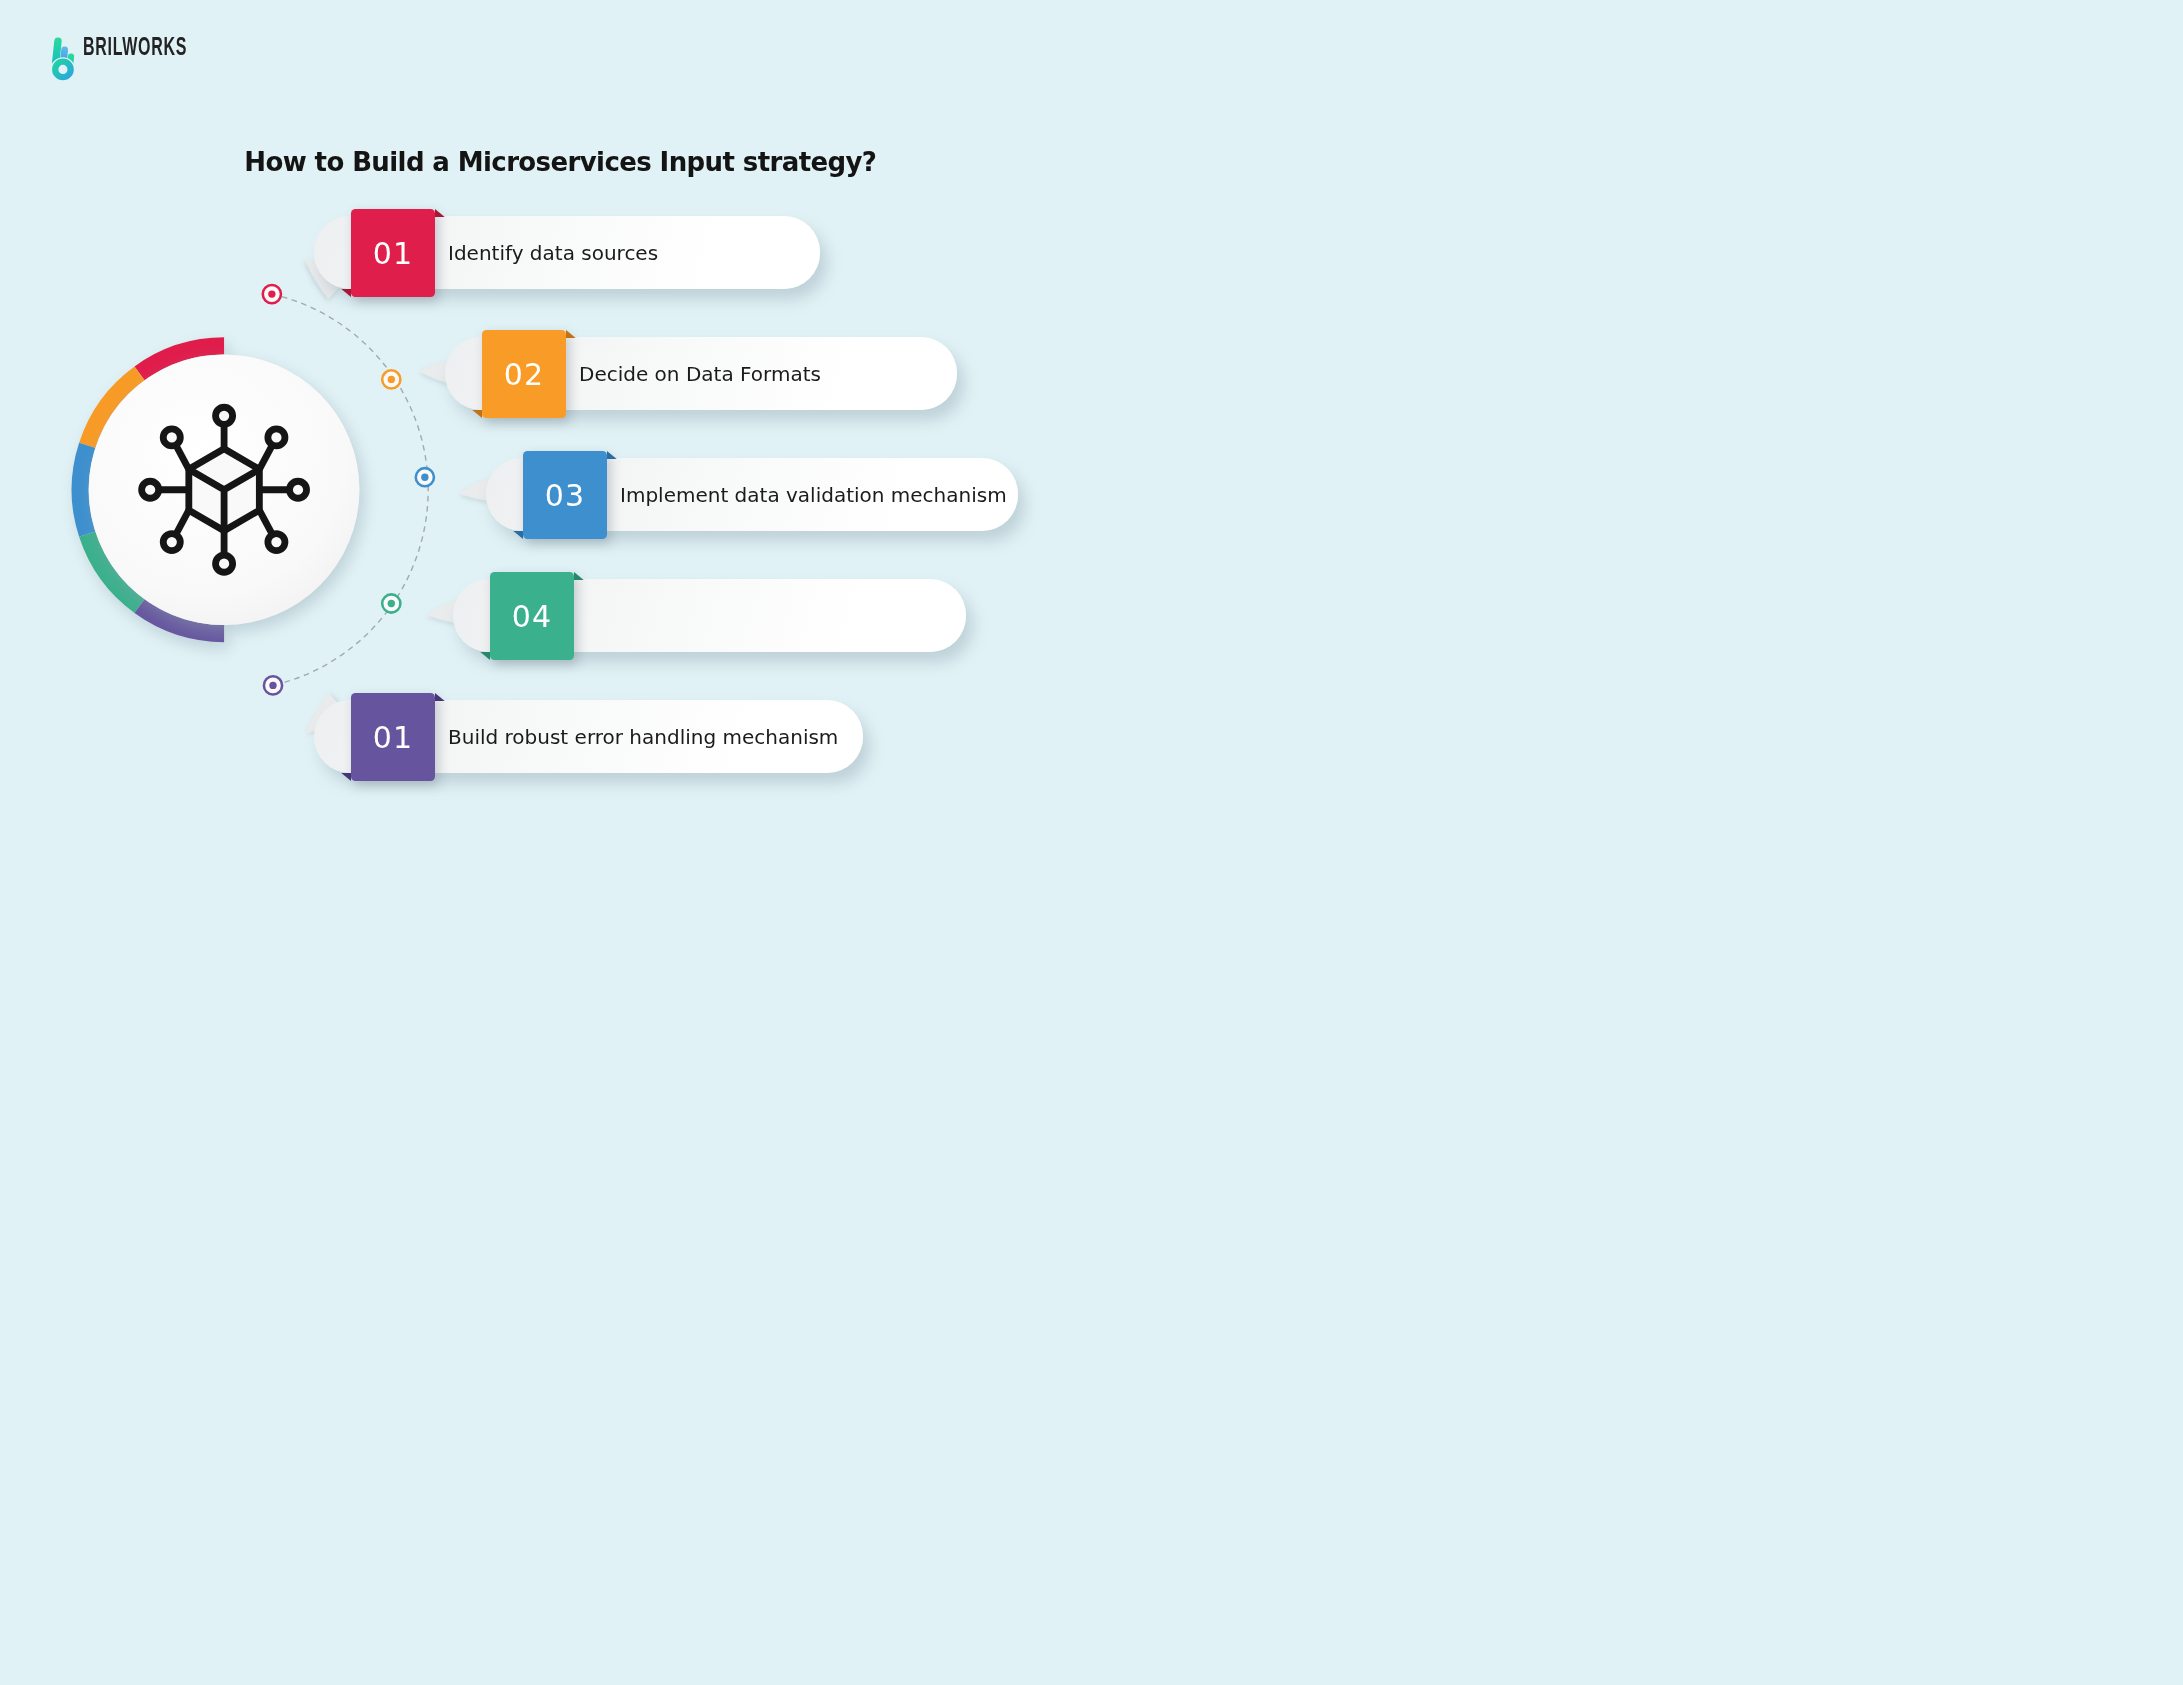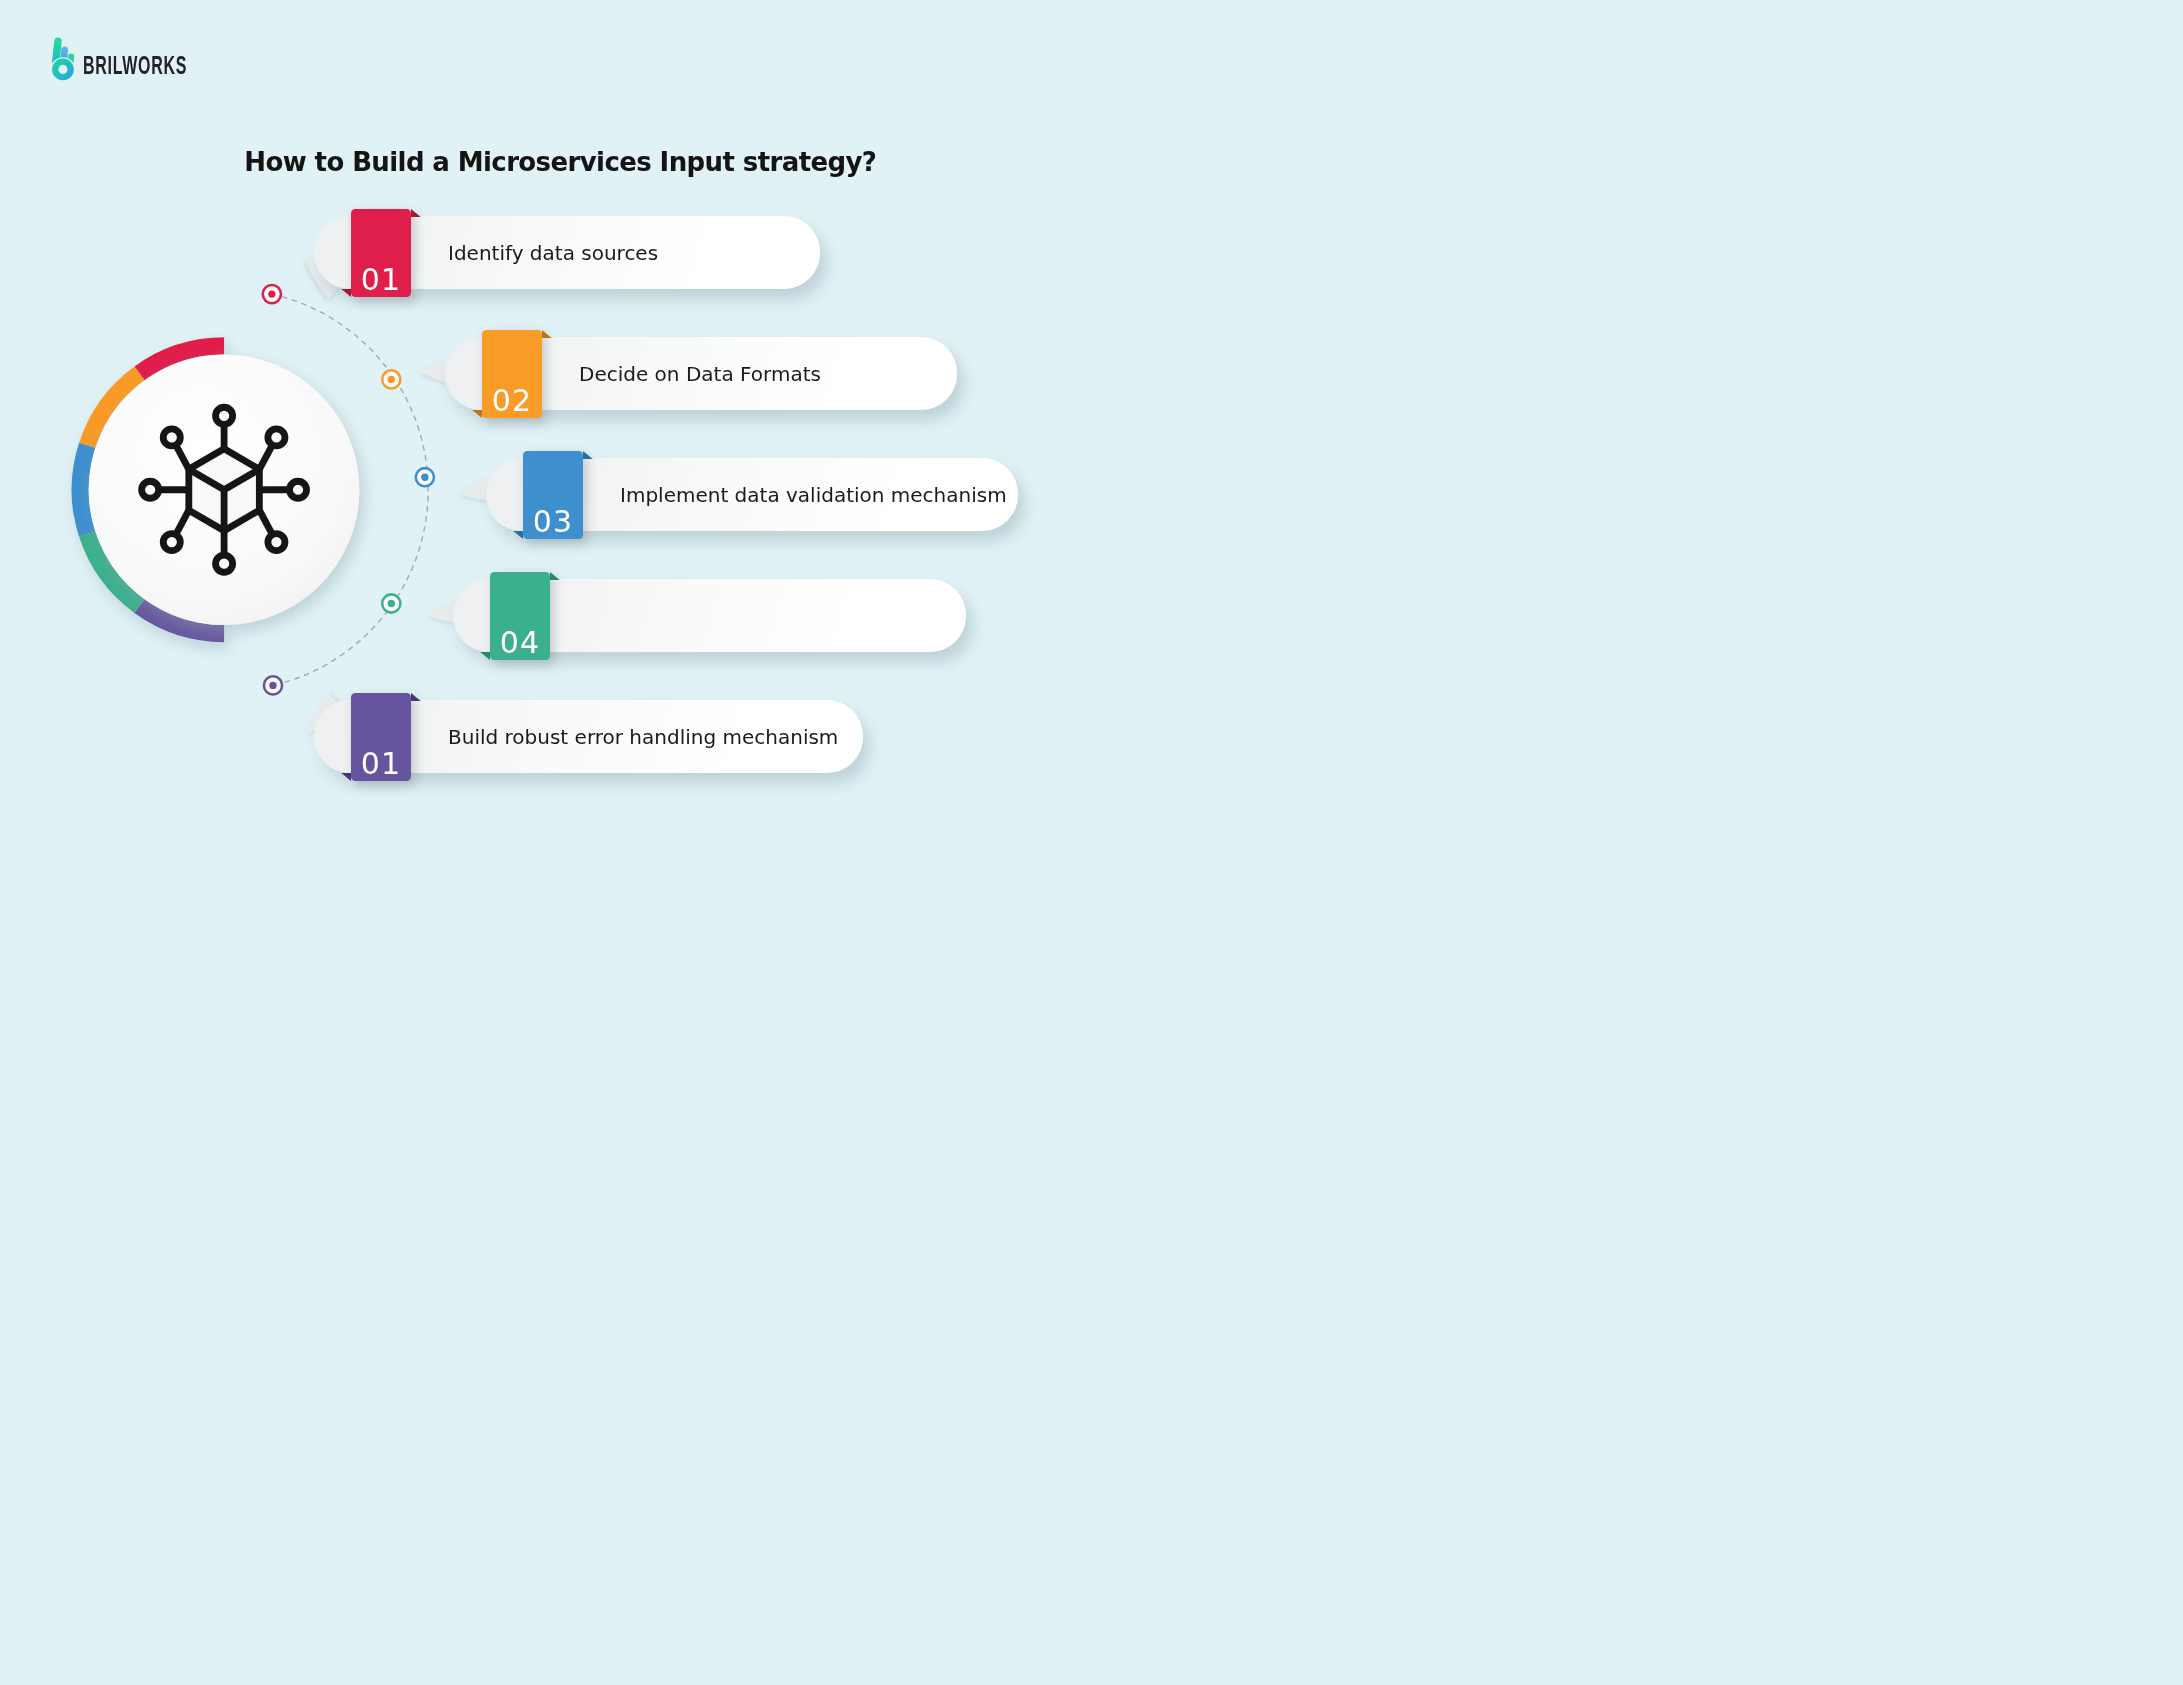--- a/index.html
+++ b/index.html
@@ -7,21 +7,21 @@
     width:1092px;height:843px;position:relative;overflow:hidden;
     background:#E1F2F6;
     font-family:"Liberation Sans", sans-serif;
   }
   .page{position:absolute;inset:0;}
 
   
   svg.scene{position:absolute;left:0;top:0;width:1092px;height:843px;}
 
   
-  .logo{position:absolute;left:52px;top:34px;display:flex;align-items:flex-end;}
+  .logo{position:absolute;left:52px;top:34px;display:flex;}
   .logo svg.mark{width:23px;height:48px;display:block;}
   .brand{
     font-size:25px;font-weight:700;letter-spacing:1.1px;color:#232323;line-height:1;
     transform:scaleX(0.64);transform-origin:left bottom;
     margin-left:8px;margin-bottom:4px;white-space:nowrap;
   }
 
   
   .title{
     position:absolute;top:130px;left:50%;transform:translateX(-49%);
@@ -33,22 +33,22 @@
   .step{position:absolute;height:88px;}
   .pill{
     position:absolute;left:0;right:0;top:7.4px;height:73px;border-radius:36px;
     background:linear-gradient(105deg,#EDEFF0 0%,#F7F8F8 38%,#FFFFFF 78%);
     box-shadow:6.8px 10.2px 15px rgba(125,150,160,0.35);
     z-index:1;
   }
   .tail{position:absolute;width:45px;height:33px;z-index:0;fill:#E9EBEC;
         filter:drop-shadow(1.7px 2.8px 2.8px rgba(120,140,150,0.28));}
   .tag{
-    position:absolute;top:0;width:60px;height:88px;border-radius:4.5px;
-    background:var(--c);display:flex;align-items:flex-end;justify-content:center;
+    position:absolute;top:0;width:84px;height:88px;border-radius:4.5px;
+    background:var(--c);display:flex;align-items:center;justify-content:center;
     box-shadow:3.4px 4.5px 10.2px rgba(90,105,115,0.30);
     z-index:2;
   }
   .tag::before{ 
     content:"";position:absolute;top:0;right:-9.7px;width:9.7px;height:8px;
     background:var(--cd);clip-path:polygon(0 0,100% 100%,0 100%);
   }
   .tag::after{ 
     content:"";position:absolute;bottom:0;left:-9.7px;width:9.7px;height:8px;
     background:var(--cd);clip-path:polygon(0 0,100% 0,100% 100%);

